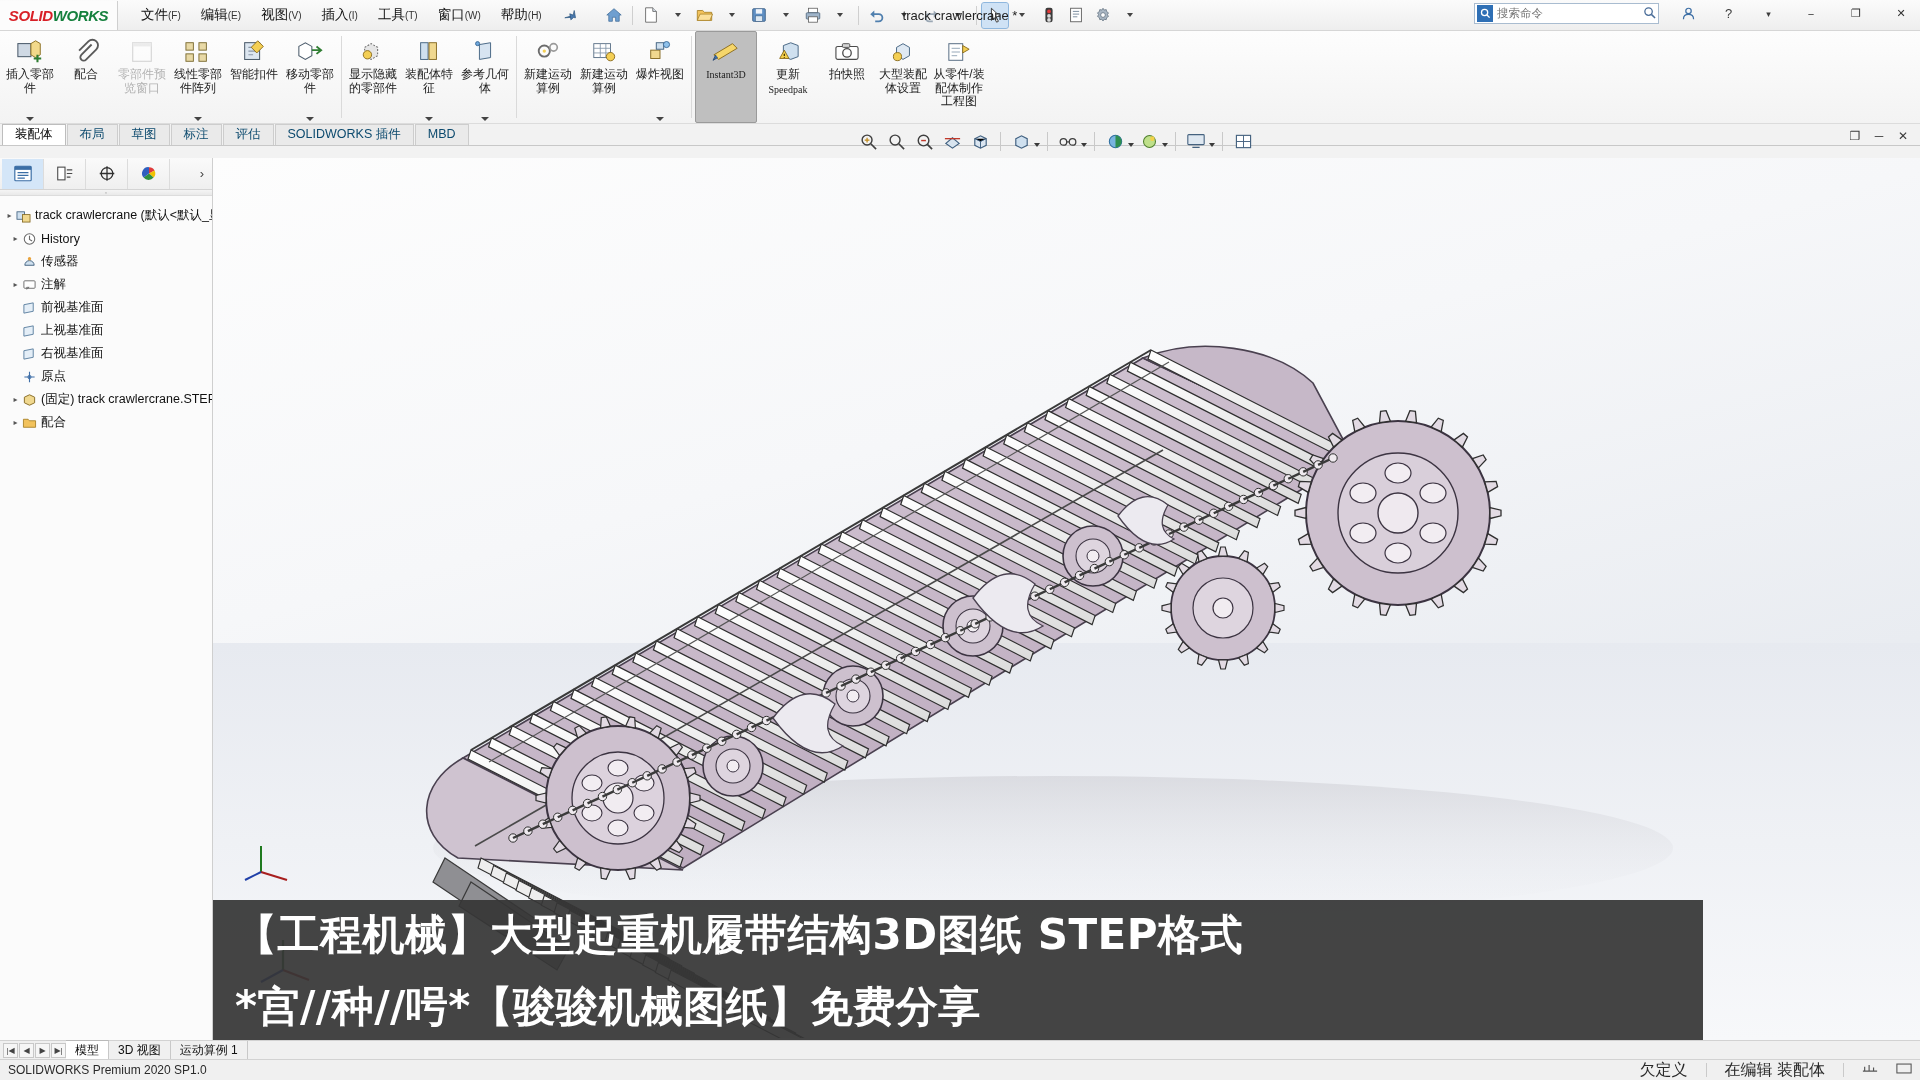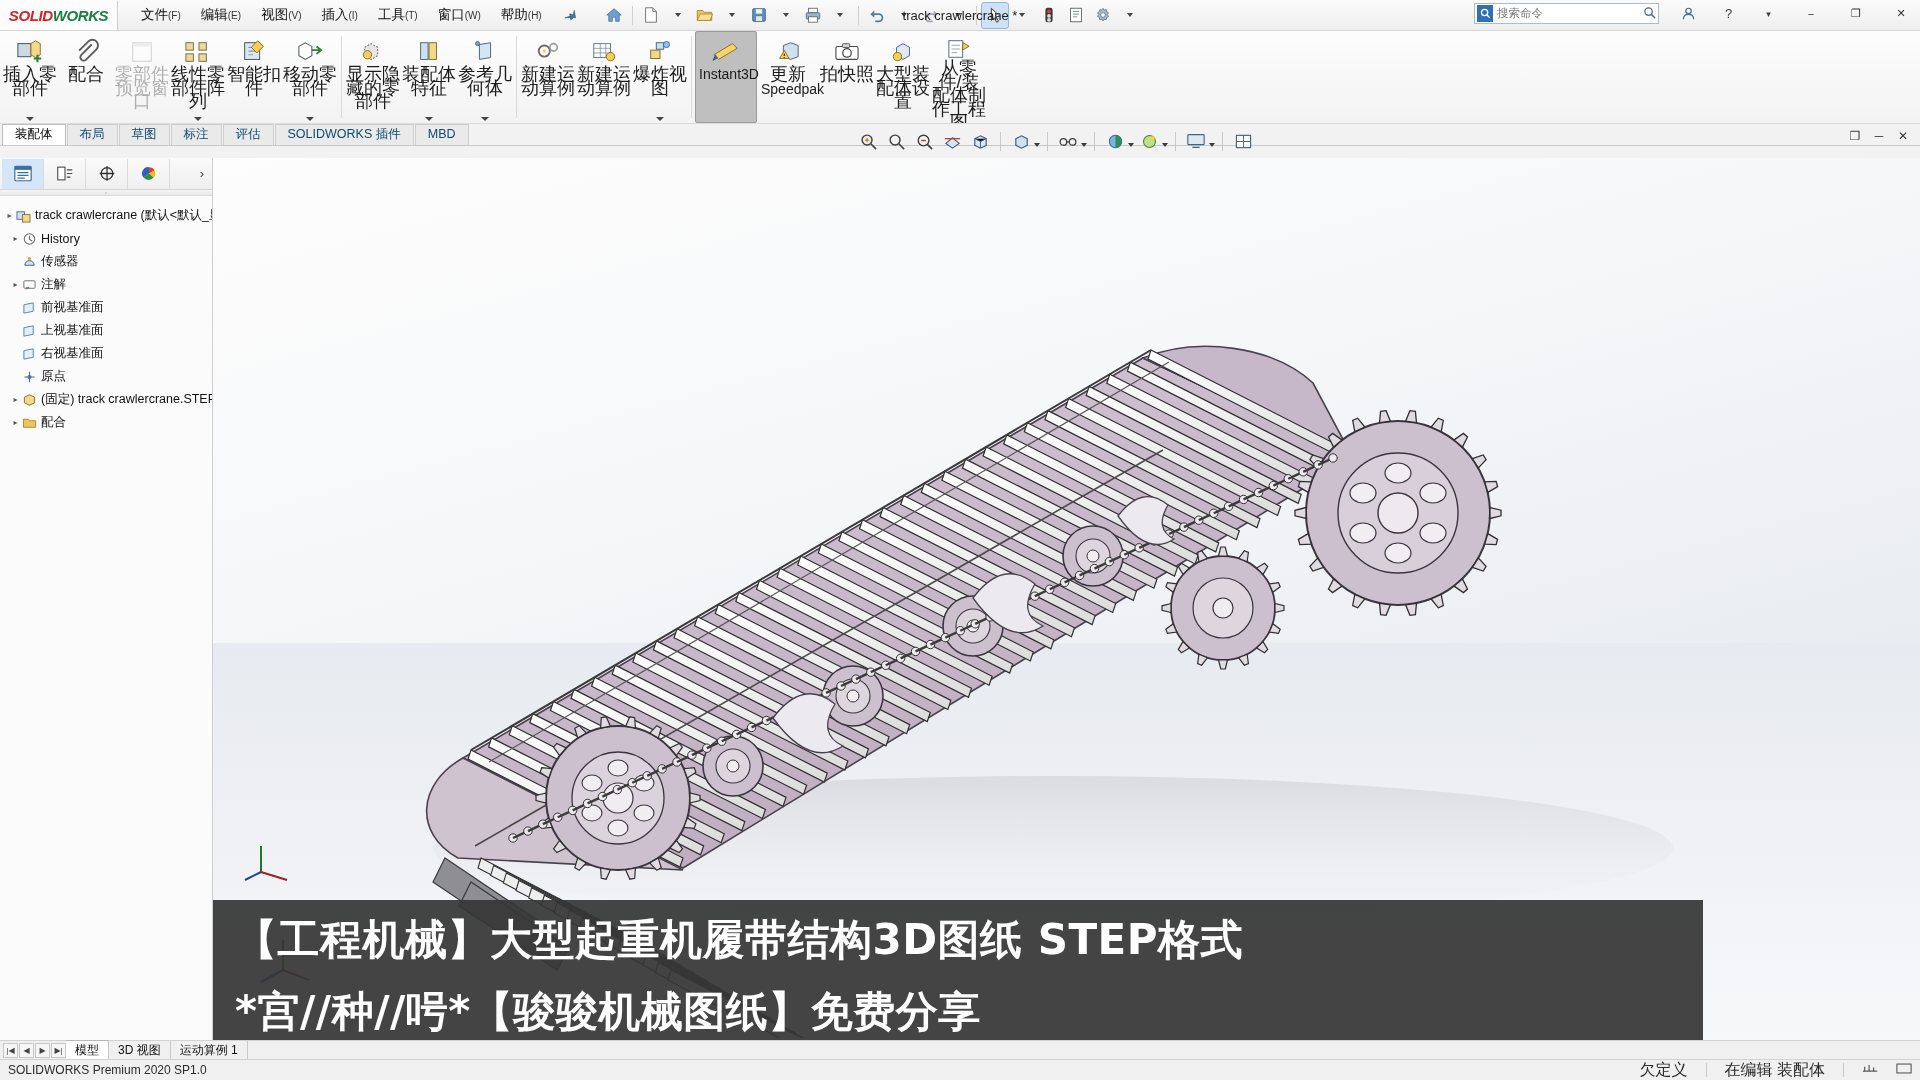--- a/index.html
+++ b/index.html
@@ -57,24 +57,24 @@
   .rbtn {
     width:56px; display:flex; flex-direction:column; align-items:center;
     padding-top:5px; cursor:pointer; border:1px solid transparent; border-radius:2px;
     position:relative;
   }
   .rbtn.sel { background:#bfbfbf; border-color:#9a9a9a; }
   .rbtn.ghost { opacity:0.33; }
   .rbtn.wide { width:62px; }
   .rico { height:30px; display:flex; align-items:center; justify-content:center; }
   .rlabel {
-    font-size:18px; line-height:13.5px; text-align:center; color:#1c1c1c;
+    font-size:12px; line-height:13.5px; text-align:center; color:#1c1c1c;
     width:54px; word-break:break-all; margin-top:1px;
   }
-  .rlabel.lat { font-size:14px; word-break:normal; }
+  .rlabel.lat { font-size:10px; word-break:normal;font-family:Liberation Serif, serif; }
   .rdrop { position:absolute; bottom:1px; left:50%; transform:translateX(-50%);
     width:0;height:0;border-left:4px solid transparent;border-right:4px solid transparent;border-top:4px solid #444;}
 
   
   .cmtabs {
     position:absolute; left:0; top:124px; width:1920px; height:22px;
     background:#f2f2f2; display:flex; align-items:flex-end; padding-left:2px;
     border-bottom:1px solid #c8c8c8;
   }
   .cmtab {
@@ -126,21 +126,21 @@
   }
   .gradient-floor {
     position:absolute; left:0; right:0; bottom:0; height:45%;
     background:linear-gradient(#e7eaf0,#f7f8fa);
   }
 
   
   .caption {
     position:absolute; left:213px; bottom:28px; width:1490px; height:152px;
     background:rgba(54,54,54,0.93);
-    display:flex; flex-direction:column; justify-content:center; padding-left:22px; gap:2px;
+    display:flex; flex-direction:column; padding-left:22px; gap:2px;
   }
   .cap-line { color:#ffffff; font-size:42px; line-height:70px; font-weight:bold; letter-spacing:0.5px;
     font-family:"DejaVu Sans","Liberation Sans",sans-serif; white-space:nowrap; }
 
   
   .bottomtabs {
     position:absolute; left:0; bottom:21px; width:1920px; height:19px;
     background:#f0f0f0; display:flex; align-items:center; border-top:1px solid #d2d2d2;
   }
   .btab-arrows { display:flex; gap:1px; padding-left:3px; }

